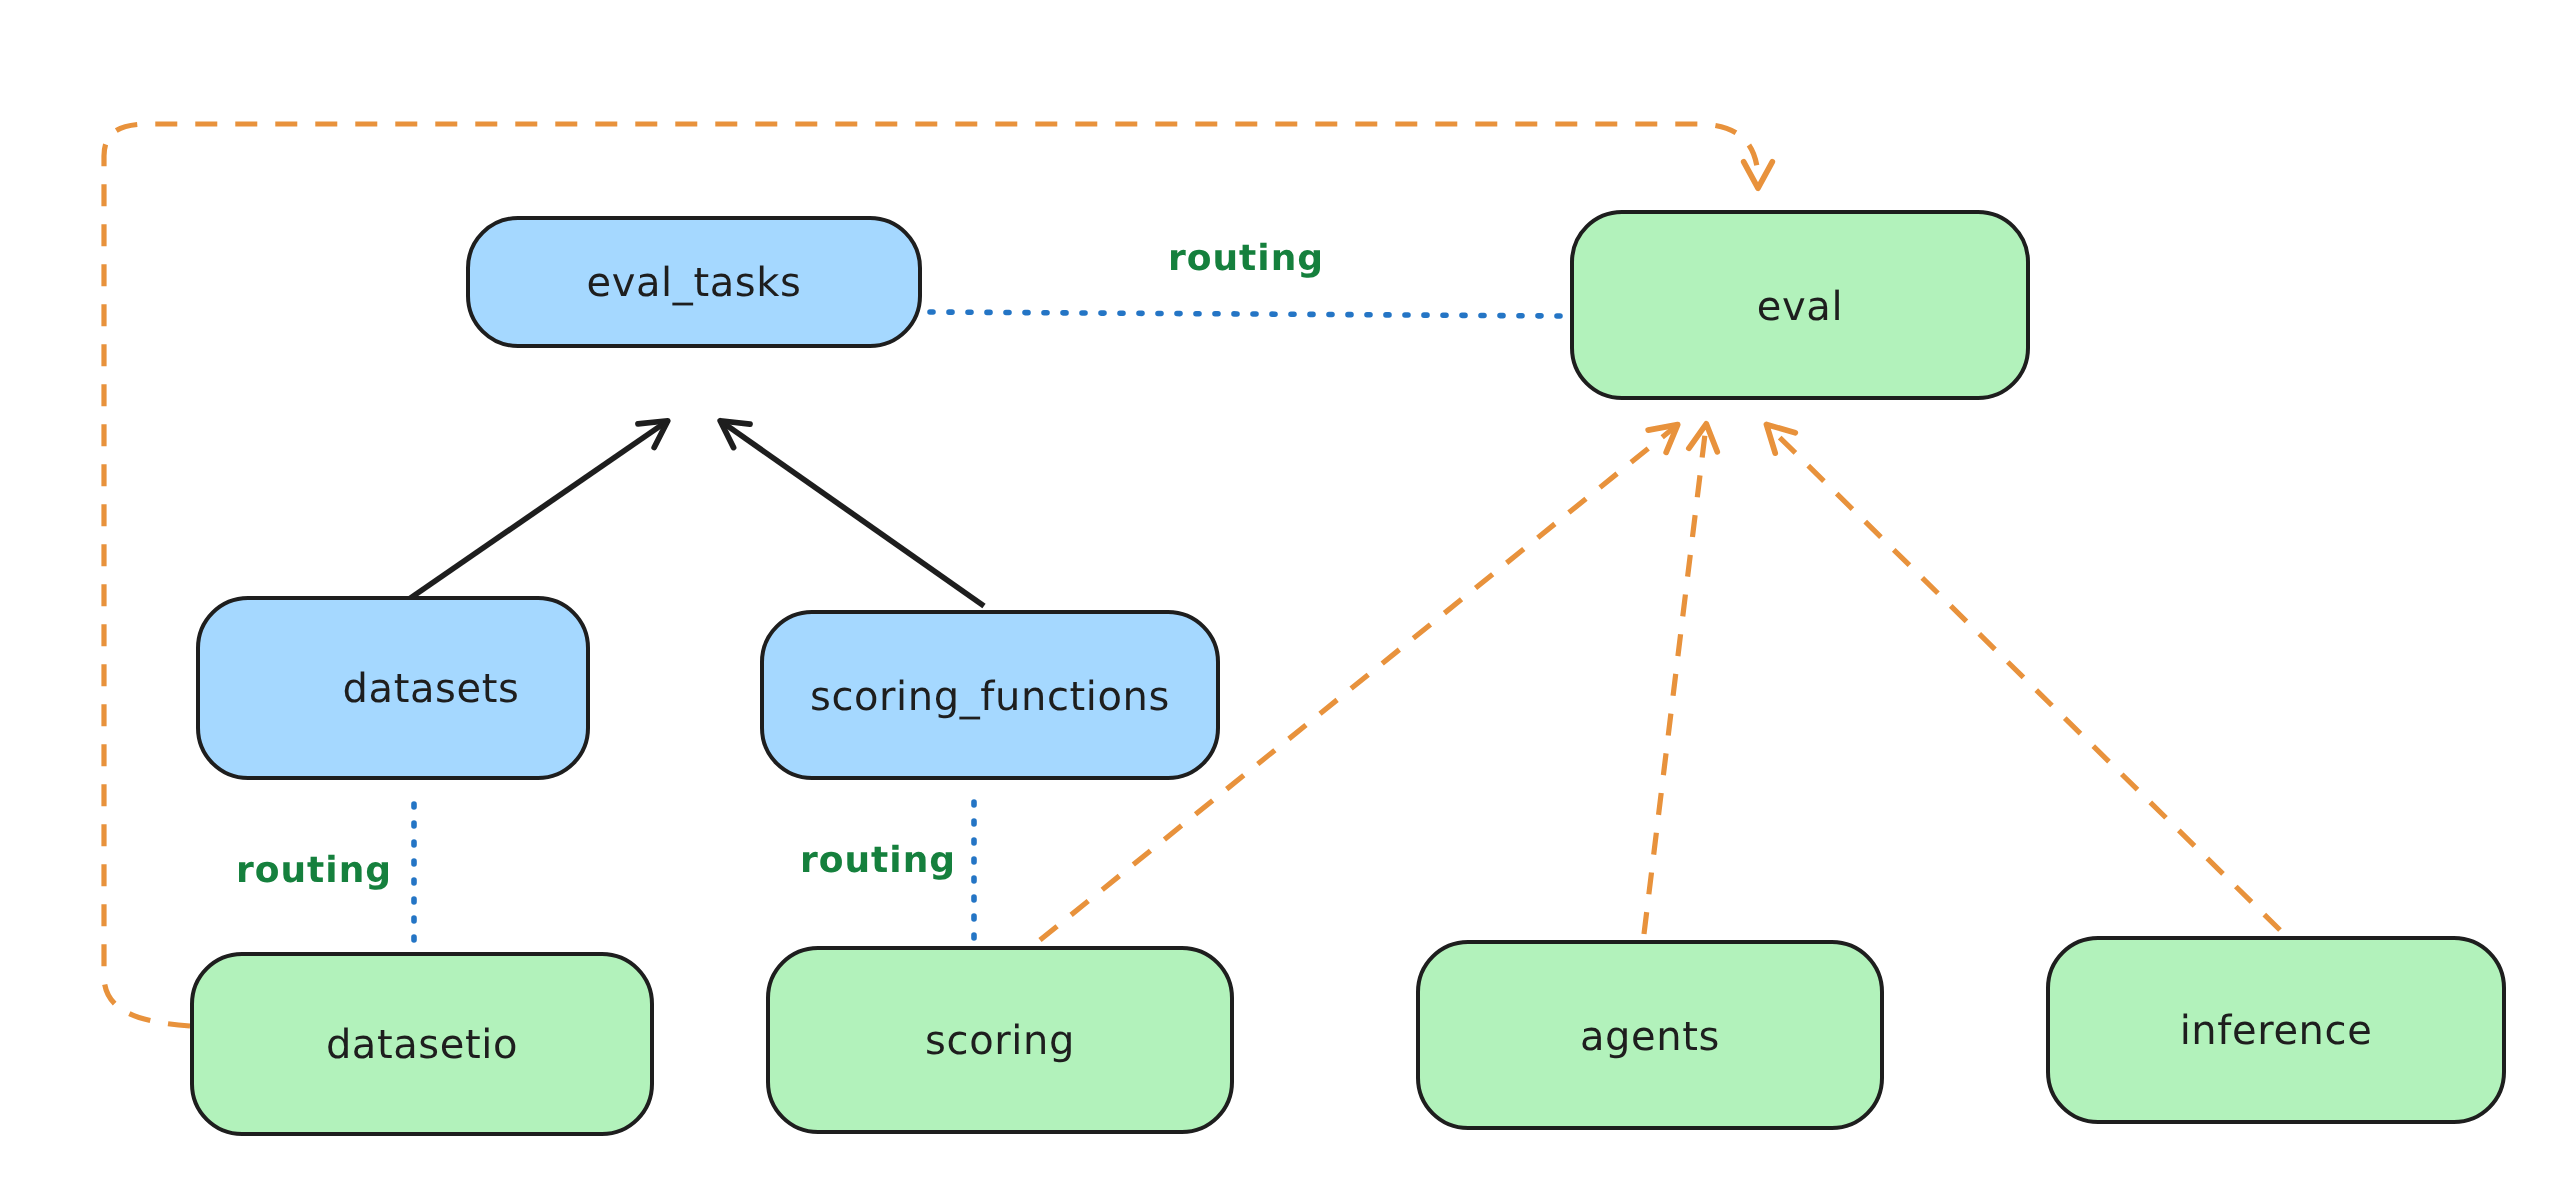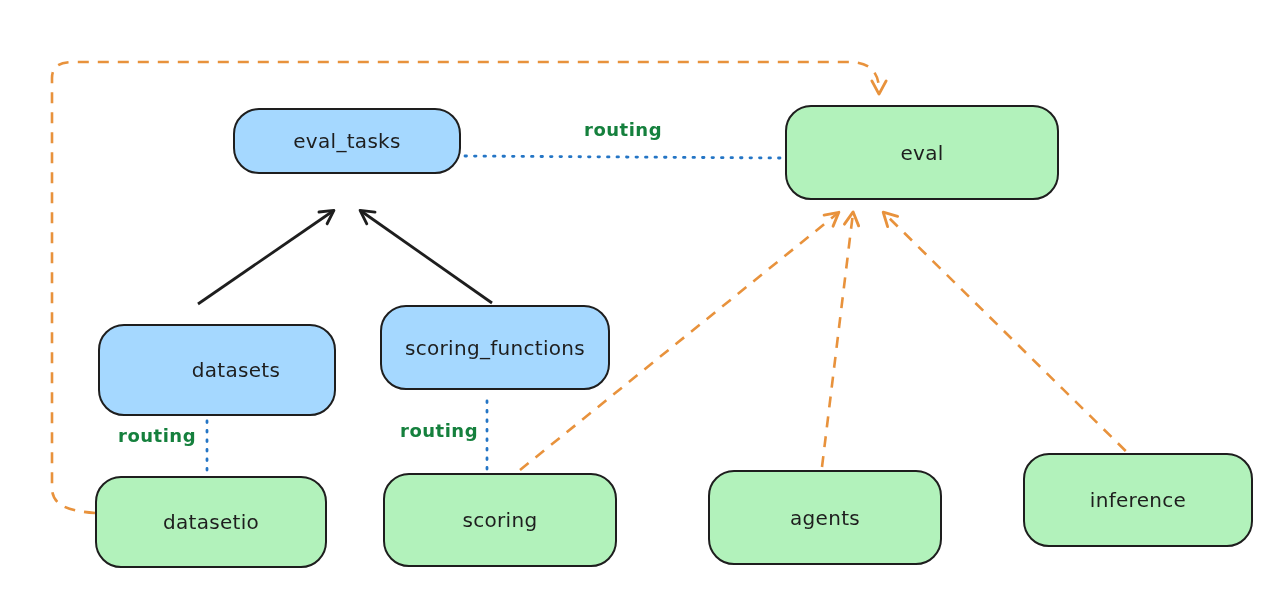--- a/index.html
+++ b/index.html
@@ -17,27 +17,27 @@
     border:2.5px solid #1e1e1e;
     border-radius:26px;
     font-size:20px;
     color:#1e1e1e;
     letter-spacing:0.3px;
     box-sizing:border-box;
   }
   .node-blue{background:#a5d8ff;}
   .node-green{background:#b2f2bb;}
   .n-eval-tasks{left:233px;top:108px;width:228px;height:66px;}
-  .n-eval{left:785px;top:105px;width:274px;height:95px;}
-  .n-datasets{left:98px;top:324px;width:238px;height:92px;padding-left:38px;}
+  .n-eval{left:785px;top:105px;width:230px;height:95px;}
+  .n-datasets{left:98px;top:298px;width:197px;height:92px;padding-left:38px;}
   .n-scoring-functions{left:380px;top:305px;width:230px;height:85px;}
   .n-datasetio{left:95px;top:476px;width:232px;height:92px;}
   .n-scoring{left:383px;top:473px;width:234px;height:94px;align-items:center;}
   .n-agents{left:708px;top:470px;width:234px;height:95px;align-items:center;}
-  .n-inference{left:1023px;top:453px;width:230px;height:94px;}
+  .n-inference{left:1023px;top:468px;width:230px;height:94px;}
   .edge-label{
     position:absolute;
     font-size:18px;
     font-weight:bold;
     color:#15803d;
     letter-spacing:0.5px;
   }
   .el-top{left:584px;top:119px;}
   .el-left{left:118px;top:425px;}
   .el-mid{left:400px;top:420px;}

